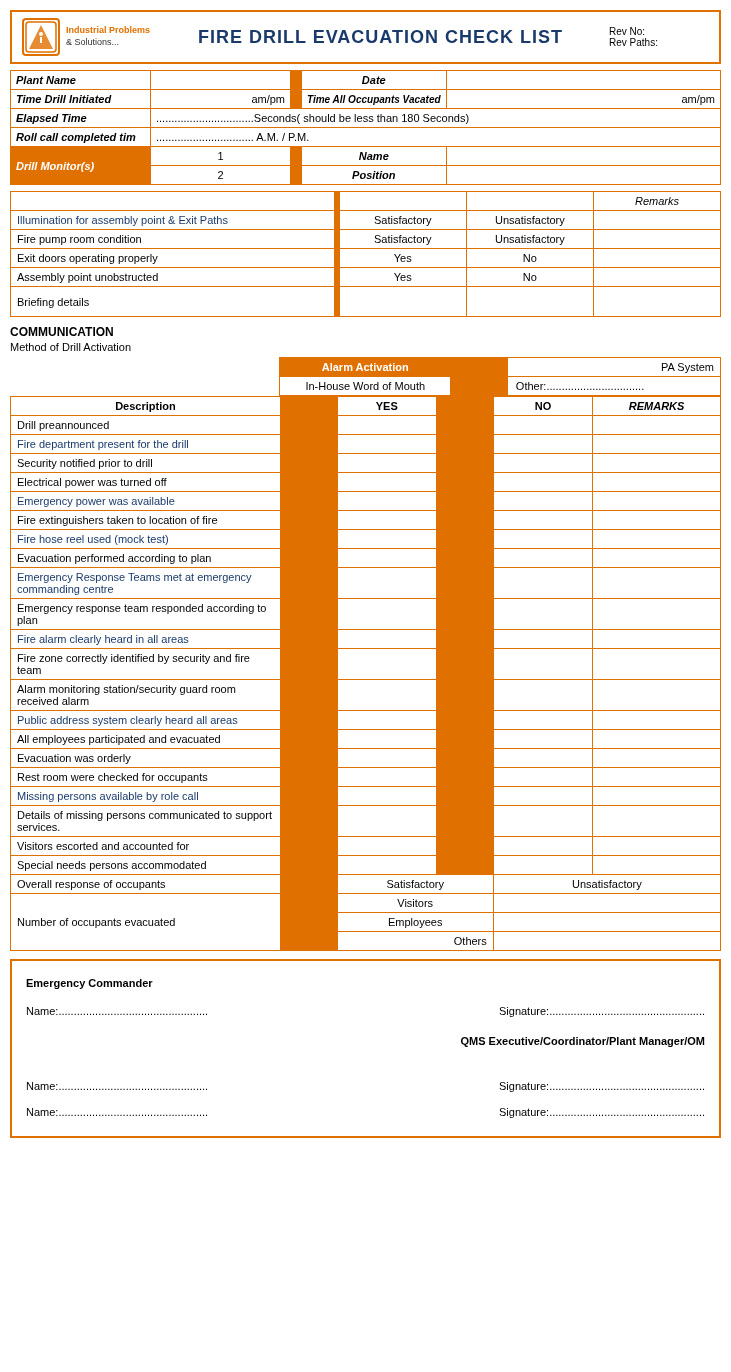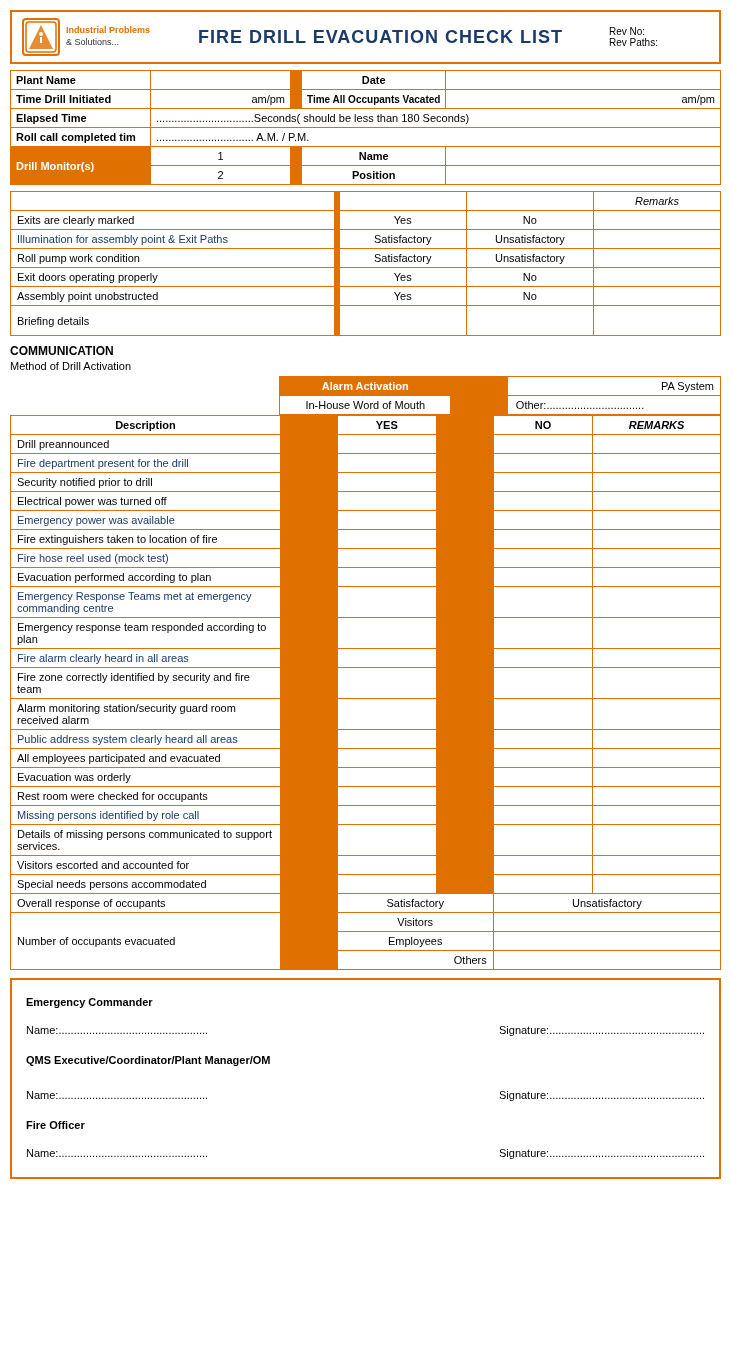--- a/index.html
+++ b/index.html
@@ -67,20 +67,21 @@
     .info-table td {
       border: 1px solid #e07000;
       padding: 3px 5px;
       font-size: 11px;
     }
     .info-table .label-cell {
       background: #fff;
       font-weight: bold;
       color: #000;
       white-space: nowrap;
+      font-style: italic;
     }
     .info-table .value-cell {
       background: #fff;
     }
     .orange-bg {
       background: #e07000 !important;
       color: #fff !important;
       font-weight: bold;
     }
     
@@ -216,35 +217,28 @@
   <table class="check-table">
     <tbody>
         <tr>
       <td style="width:46%;"></td>
       <td class="orange-cell"></td>
       <td style="width:18%; text-align:center;"></td>
       <td style="width:18%; text-align:center;"></td>
       <td style="width:18%; text-align:center; font-style:italic;">Remarks</td>
     </tr>
     <tr>
-      <td class="row-label-black">Exits are clearly marked</td>
-      <td class="orange-cell"></td>
-      <td class="center">Yes</td>
-      <td class="center">No</td>
-      <td></td>
-    </tr>
-    <tr>
       <td class="row-label" style="color:#1a3a6b;">Illumination for assembly point &amp; Exit Paths</td>
       <td class="orange-cell"></td>
       <td class="center">Satisfactory</td>
       <td class="center">Unsatisfactory</td>
       <td></td>
     </tr>
     <tr>
-      <td class="row-label-black">Roll pump work condition</td>
+      <td class="row-label-black">Fire pump room condition</td>
       <td class="orange-cell"></td>
       <td class="center">Satisfactory</td>
       <td class="center">Unsatisfactory</td>
       <td></td>
     </tr>
     <tr>
       <td class="row-label-black">Exit doors operating properly</td>
       <td class="orange-cell"></td>
       <td class="center">Yes</td>
       <td class="center">No</td>
@@ -428,21 +422,21 @@
     </tr>
     <tr>
       <td>Rest room were checked for occupants</td>
       <td style="background:#e07000;"></td>
       <td></td>
       <td style="background:#e07000;"></td>
       <td></td>
       <td></td>
     </tr>
     <tr>
-      <td style="color:#1a3a6b;">Missing persons identified by role call</td>
+      <td style="color:#1a3a6b;">Missing persons available by role call</td>
       <td style="background:#e07000;"></td>
       <td></td>
       <td style="background:#e07000;"></td>
       <td></td>
       <td></td>
     </tr>
     <tr>
       <td>Details of missing persons communicated to support services.</td>
       <td style="background:#e07000;"></td>
       <td></td>
@@ -490,25 +484,24 @@
     </tr>
   </tbody>
     </table>
 
   <div class="sig-box">
     <div style="font-weight:bold; margin-bottom:4px;">Emergency Commander</div>
     <div class="sig-row">
       <span>Name:.................................................</span>
       <span>Signature:...................................................</span>
     </div>
-    <div style="font-weight:bold; margin-top:6px; margin-bottom:10px;">QMS Executive/Coordinator/Plant Manager/OM</div>
+    <div style="font-weight:bold; margin-top:6px; margin-bottom:20px;text-align:right;">QMS Executive/Coordinator/Plant Manager/OM</div>
     <div class="sig-row">
       <span>Name:.................................................</span>
       <span>Signature:...................................................</span>
     </div>
-    <div style="font-weight:bold; margin-top:6px; margin-bottom:4px;">Fire Officer</div>
     <div class="sig-row">
       <span>Name:.................................................</span>
       <span>Signature:...................................................</span>
     </div>
   </div>
 
 </div>
 
 </body></html>

